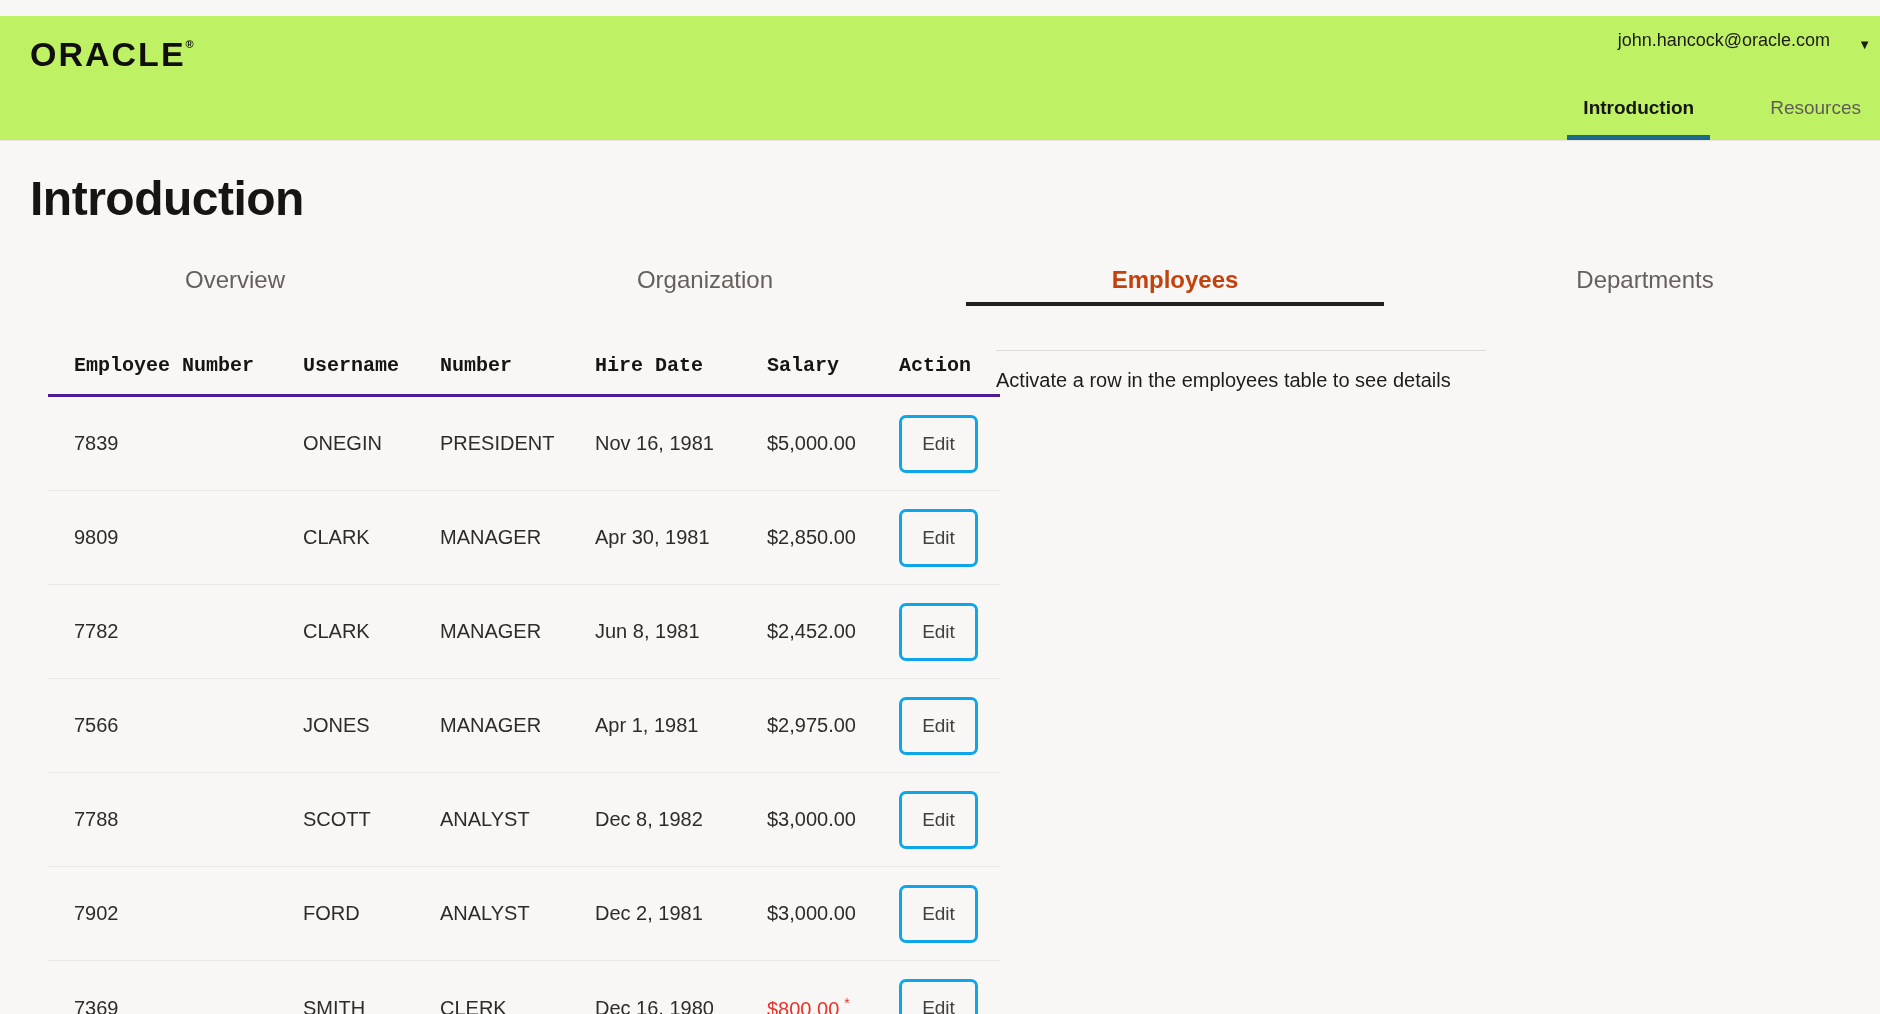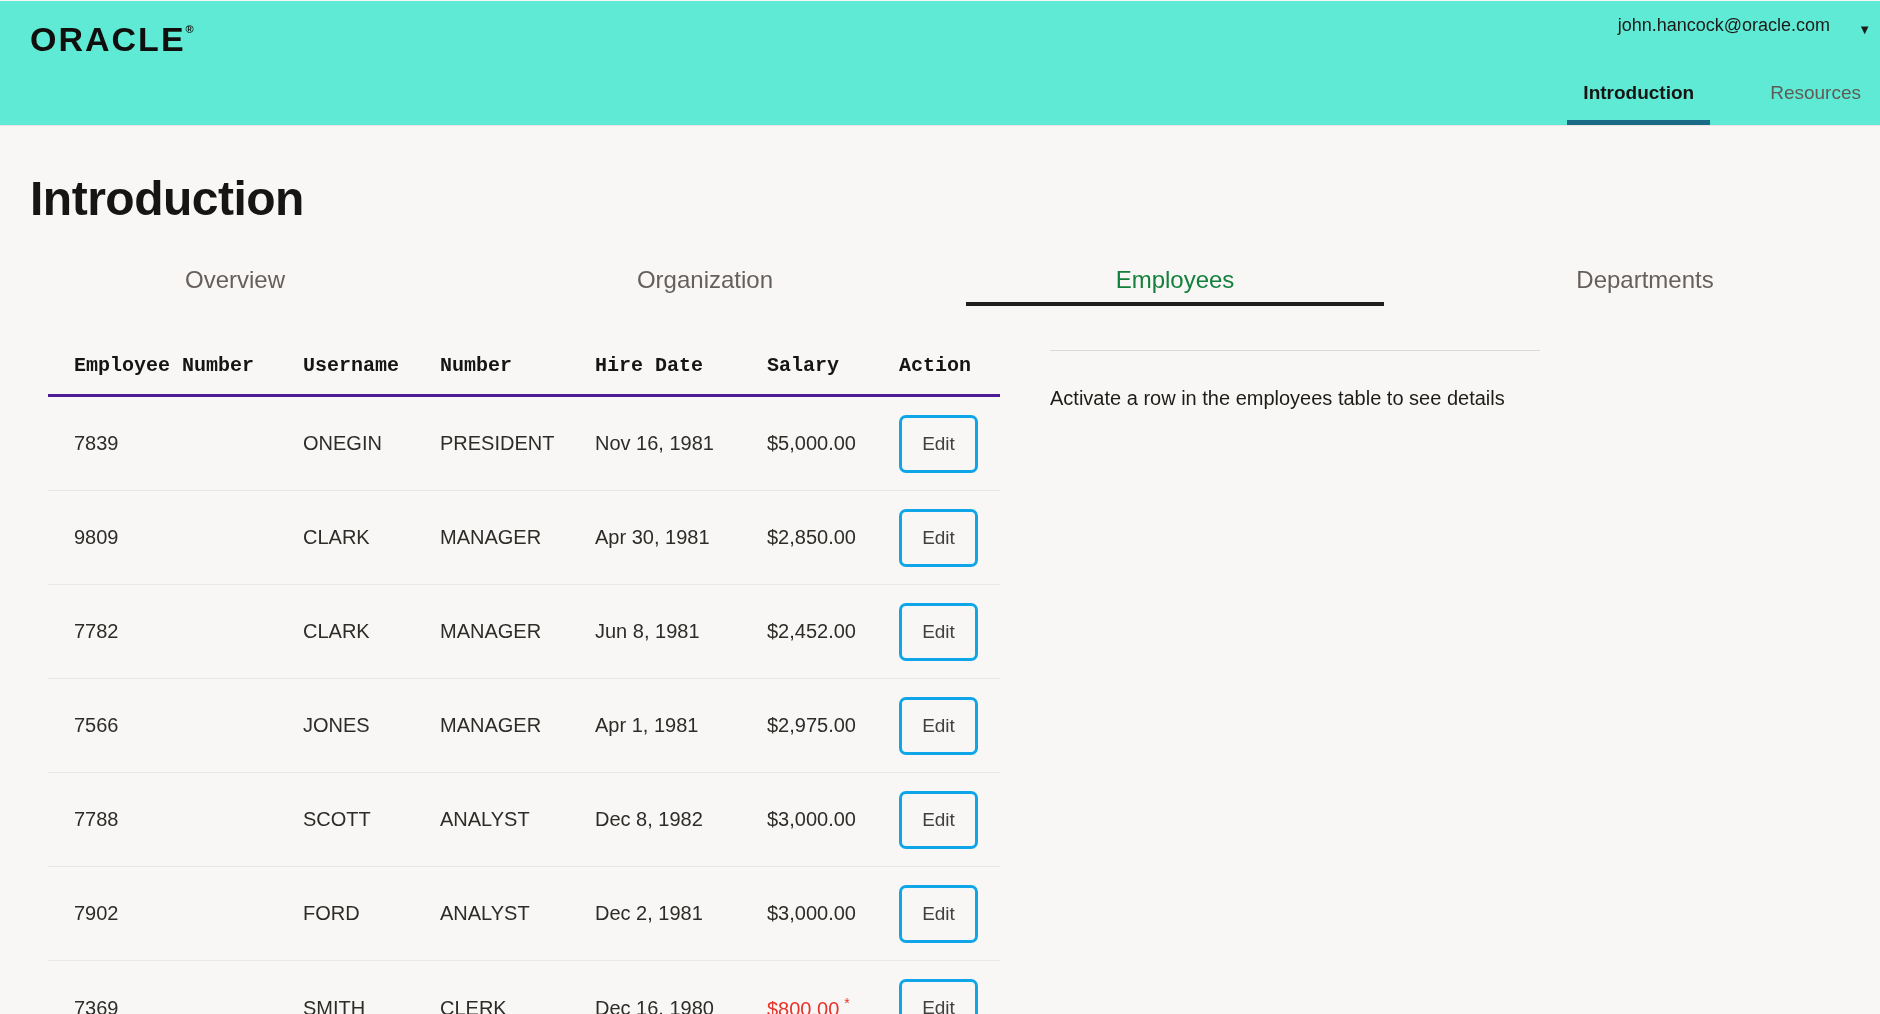--- a/index.html
+++ b/index.html
@@ -6,22 +6,22 @@
   html, body { width: 1880px; height: 1014px; overflow: hidden; }
   body {
     font-family: "Liberation Sans", sans-serif;
     background: #f8f7f5;
     color: #161513;
   }
   .stage { position: relative; width: 1880px; height: 1014px; }
 
   
   .header {
-    position: absolute; top: 1px; left: 0; width: 1880px; height: 125px;
-    background: #5eead4; border-bottom: 1px solid #e7e5e2; padding-left: 35px;
+    position: absolute; top: 16px; left: 0; width: 1880px; height: 125px;
+    background: #bef264; border-bottom: 1px solid #e7e5e2; padding-left: 35px;
   }
   .brand { position: absolute; left: 30px; top: 6px; display: flex; align-items: baseline; }
   .logo {
     font-size: 34px; font-weight: 800; letter-spacing: 2px; color: #100f0d;
     line-height: 44px;
   }
   .logo sup { font-size: 11px; font-weight: 700; vertical-align: 18px; letter-spacing: 0; }
   .app-title { font-size: 26px; font-weight: 400; color: #1d1c1a; margin-left: 14px; }
 
   .user-menu {
@@ -51,21 +51,21 @@
   .tabs {
     position: absolute; left: 0; top: 268px; width: 1880px;
     display: grid; grid-template-columns: repeat(4, 1fr);
   }
   .tab-cell { display: flex; justify-content: center; }
   .tab {
     position: relative; width: 418px; text-align: center;
     font-size: 24px; line-height: 24px; color: #665f5b;
     padding-bottom: 14px; cursor: pointer;
   }
-  .tab.active { color: #15803d; font-weight: 400; }
+  .tab.active { color: #c2410c; font-weight: 700; }
   .tab.active::after {
     content: ""; position: absolute; left: 0; right: 0; bottom: 0; height: 4px;
     background: #211f1c;
   }
 
   
   .table-region { position: absolute; left: 48px; top: 336px; width: 952px; }
   .tgrid-row {
     display: grid;
     grid-template-columns: 255px 137px 155px 172px 132px 101px;
@@ -81,22 +81,22 @@
   .alert-mark { font-size: 14px; color: #e8322a; margin-left: 5px; }
   .edit-btn {
     width: 79px; height: 58px; background: transparent;
     border: 3px solid #0ea5e9; border-radius: 7px;
     font-family: "Liberation Sans", sans-serif;
     font-size: 19px; color: #404040; cursor: pointer;
   }
 
   
   .detail-panel {
-    position: absolute; left: 1050px; top: 350px; width: 490px;
-    border-top: 1px solid #dddbd8; padding-top: 35px;
+    position: absolute; left: 996px; top: 350px; width: 490px;
+    border-top: 1px solid #dddbd8; padding-top: 17px;
   }
   .detail-message { font-size: 20px; color: #1e1c18; line-height: 24px; }
 </style>
 </head>
 <body>
 
 <div class="stage">
 
   <header class="header">
     <div class="brand">

